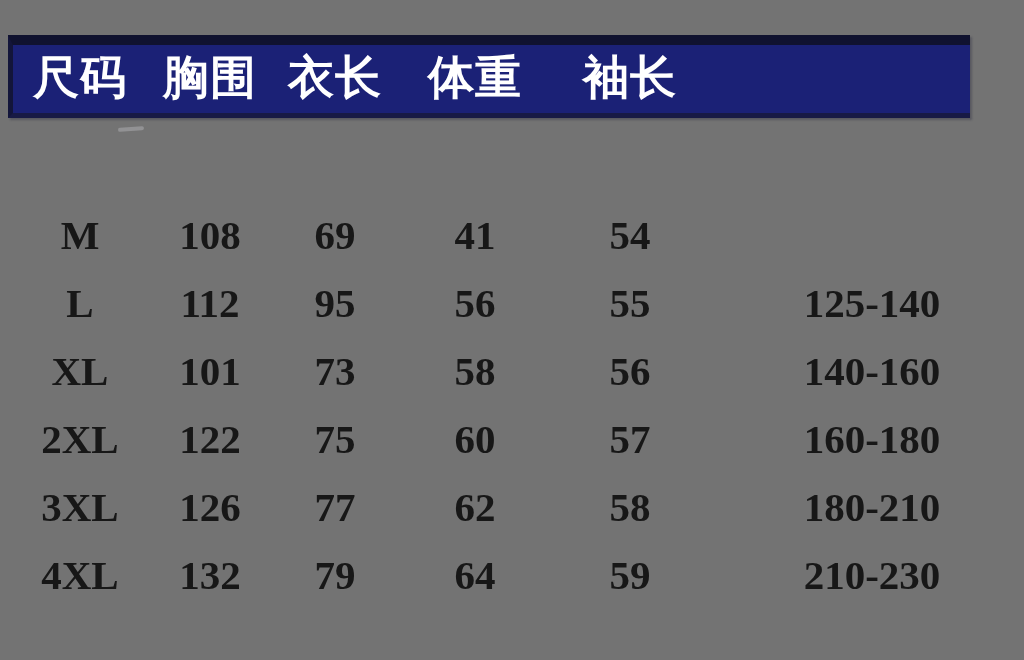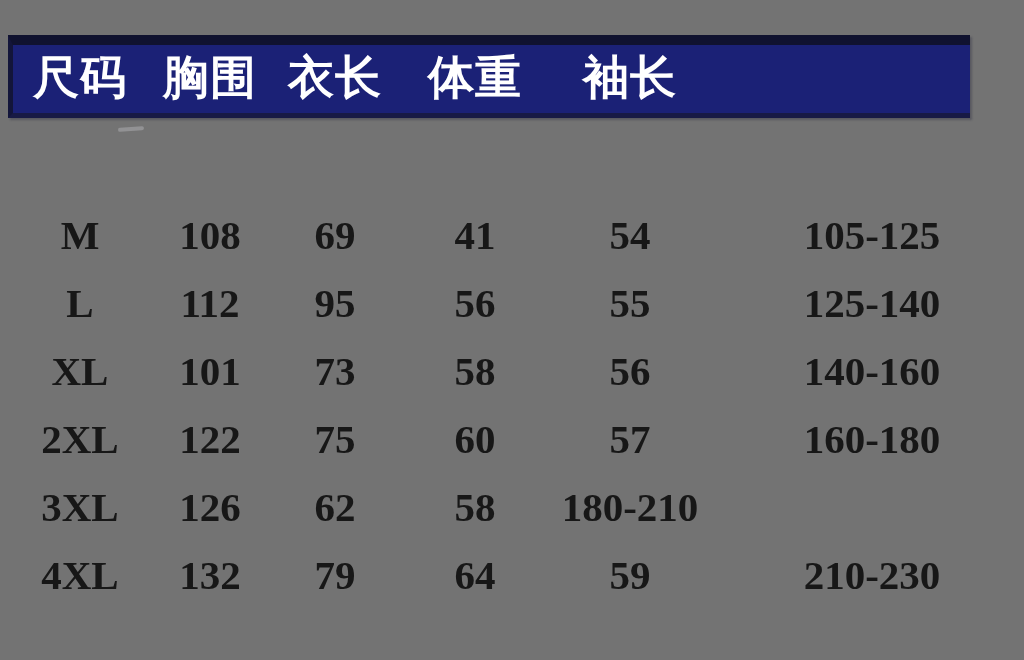--- a/index.html
+++ b/index.html
@@ -96,21 +96,20 @@
   </div>
 
   <div class="table-body">
 
     <div class="row grid6">
       <span class="cell">M</span>
       <span class="cell">108</span>
       <span class="cell">69</span>
       <span class="cell">41</span>
       <span class="cell">54</span>
-      <span class="cell">105-125</span>
     </div>
 
     <div class="row grid6">
       <span class="cell">L</span>
       <span class="cell">112</span>
       <span class="cell">95</span>
       <span class="cell">56</span>
       <span class="cell">55</span>
       <span class="cell">125-140</span>
     </div>
@@ -129,20 +128,21 @@
       <span class="cell">122</span>
       <span class="cell">75</span>
       <span class="cell">60</span>
       <span class="cell">57</span>
       <span class="cell">160-180</span>
     </div>
 
     <div class="row grid6">
       <span class="cell">3XL</span>
       <span class="cell">126</span>
+      <span class="cell">77</span>
       <span class="cell">62</span>
       <span class="cell">58</span>
       <span class="cell">180-210</span>
     </div>
 
     <div class="row grid6">
       <span class="cell">4XL</span>
       <span class="cell">132</span>
       <span class="cell">79</span>
       <span class="cell">64</span>

